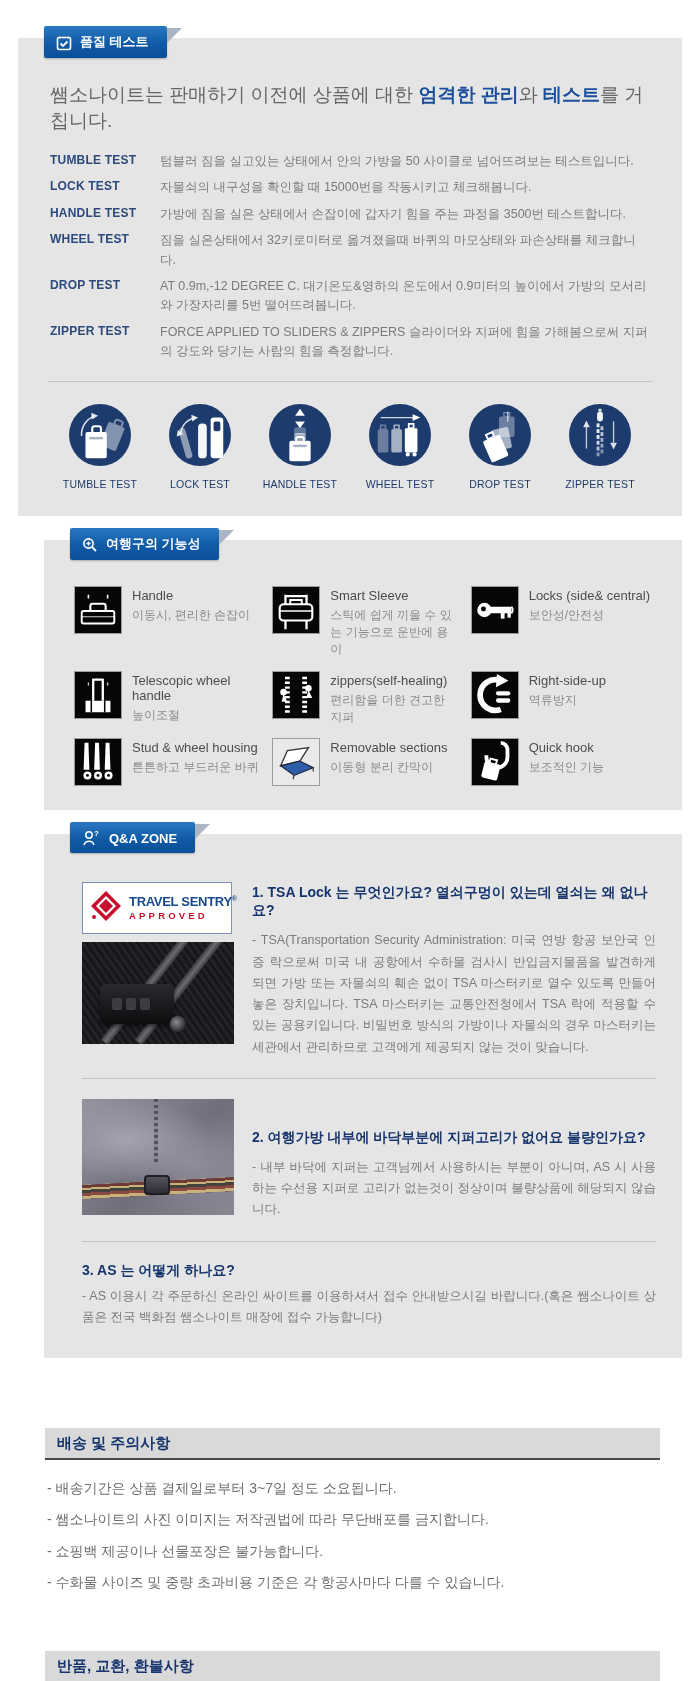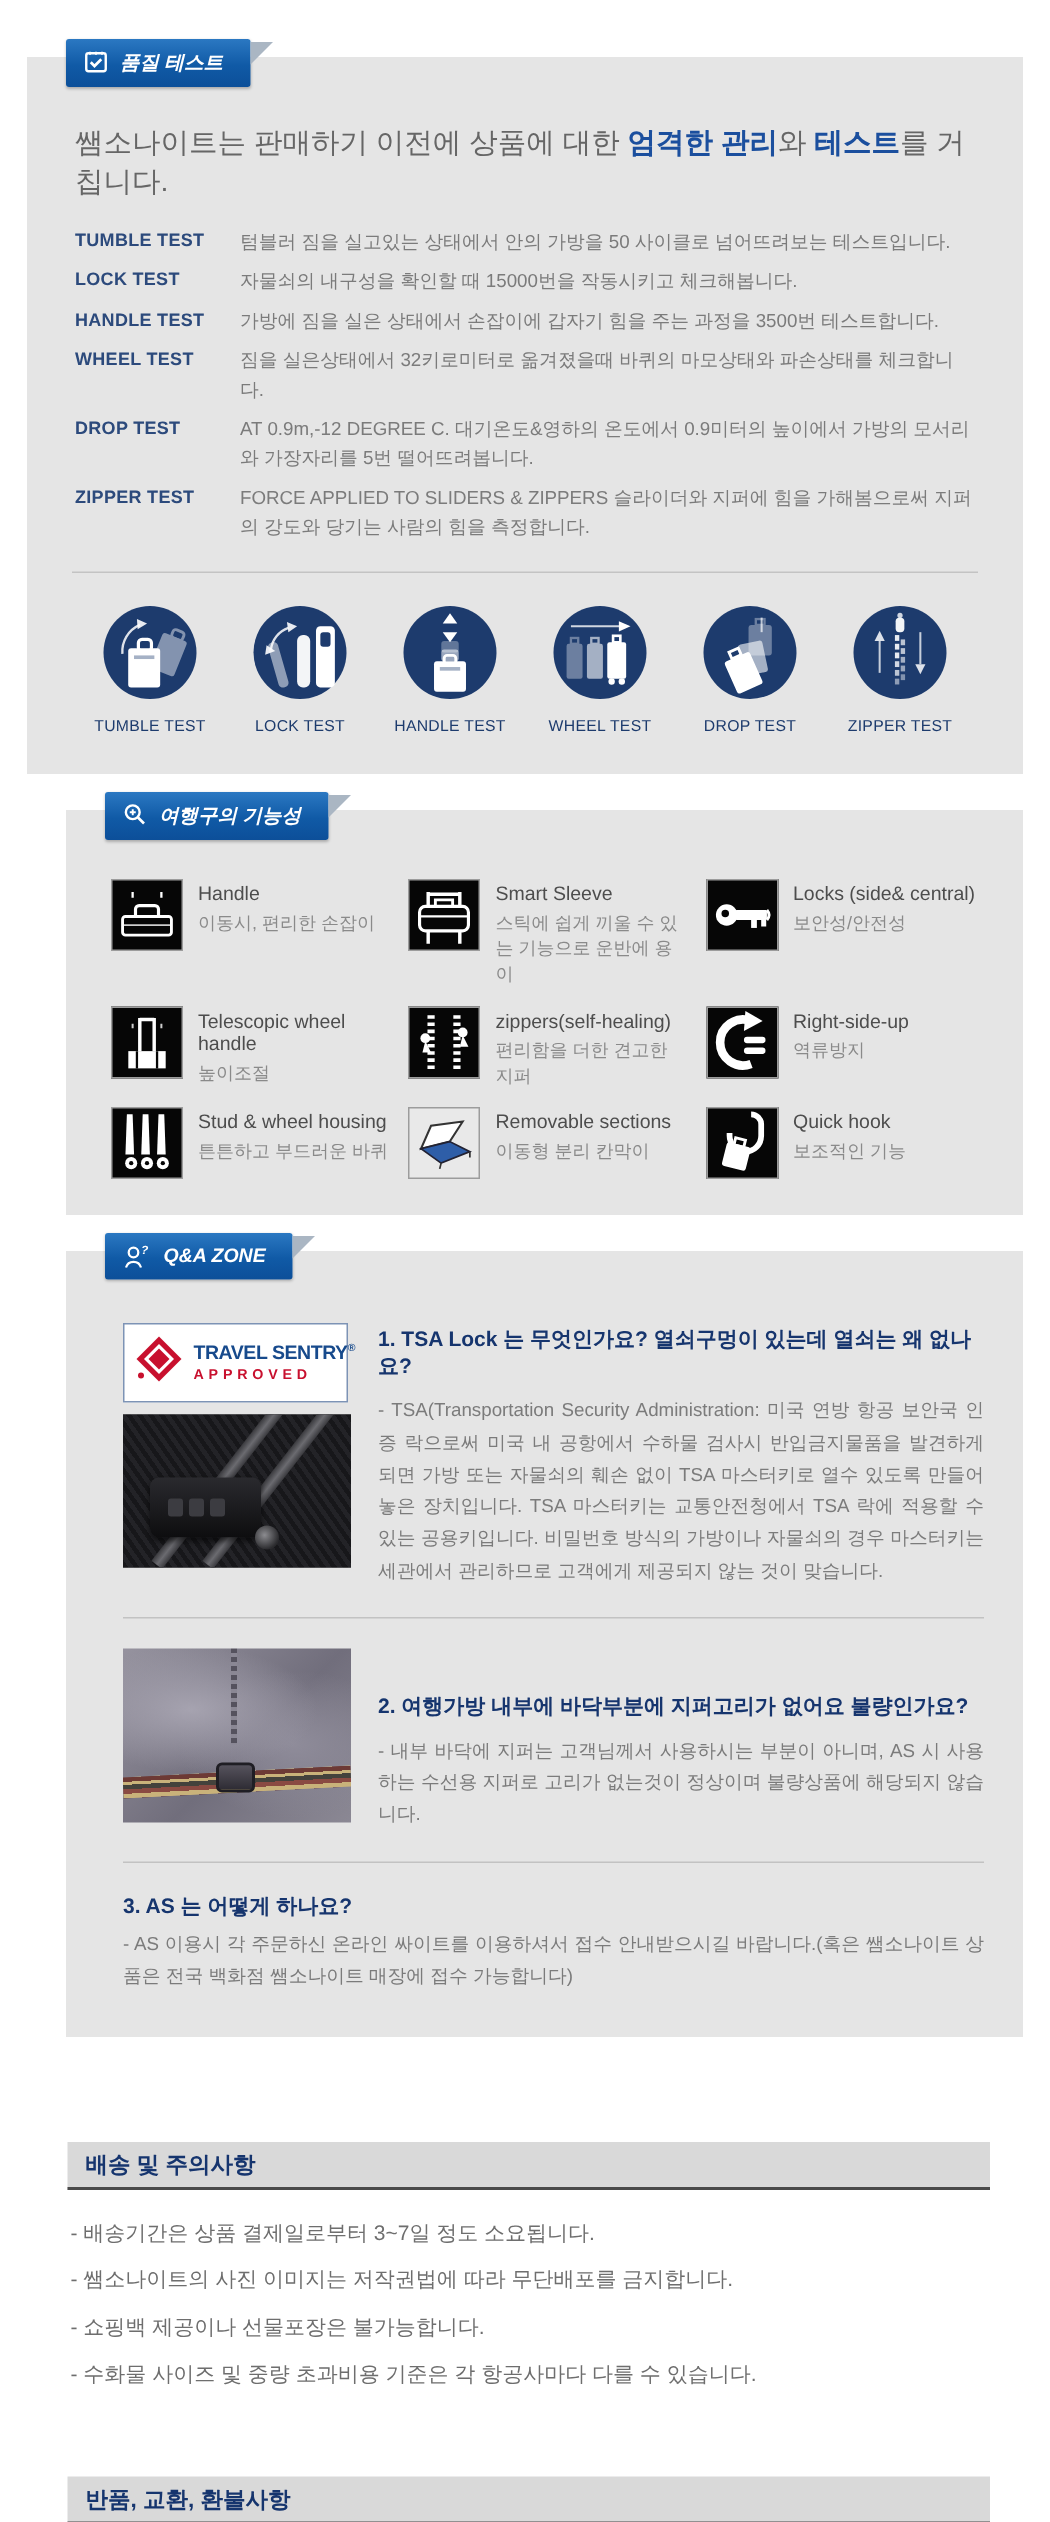--- a/index.html
+++ b/index.html
@@ -1,23 +1,23 @@
 <!DOCTYPE html>
 <html><head>
 <meta charset="utf-8">
 <style>
   html,body{margin:0;padding:0;background:#fff;}
   body{width:700px;font-family:"Liberation Sans","DejaVu Sans",sans-serif;-webkit-font-smoothing:antialiased;}
   .panel{background:#e5e5e5;margin:0 18px;position:relative;}
   .panel + .panel{margin-top:24px;margin-left:44px;}
   
-  .ribbon{position:absolute;top:-12px;left:26px;display:flex;align-items:flex-start;gap:8px;
+  .ribbon{position:absolute;top:-12px;left:26px;display:flex;align-items:flex-end;gap:8px;
     background:linear-gradient(180deg,#2b78c2 0%,#105aa6 55%,#0c4f99 100%);
     color:#fff;font-size:13px;font-weight:bold;padding:7px 18px 7px 12px;border-radius:2px;
-    box-shadow:0 1px 2px rgba(0,0,0,.25);font-style:italic;}
+    box-shadow:0 1px 2px rgba(0,0,0,.25);}
   .ribbon::after{content:'';position:absolute;right:-15px;top:2px;width:0;height:0;
     border-top:15px solid #aab6c3;border-right:15px solid transparent;}
   .ribbon svg{display:block;}
   
   .sec-quality{padding:44px 30px 26px 30px;}
   .intro{font-size:19px;color:#666;margin:0 2px 18px 2px;}
   .intro b{color:#1b4f9e;}
   .test-row{display:flex;margin:0 2px 7px 2px;}
   .test-name{flex:0 0 110px;color:#2c4a7c;font-weight:bold;font-size:12px;padding-top:1px;letter-spacing:.2px;}
   .test-desc{flex:1;color:#7b7b7b;font-size:12.5px;line-height:1.55;}

